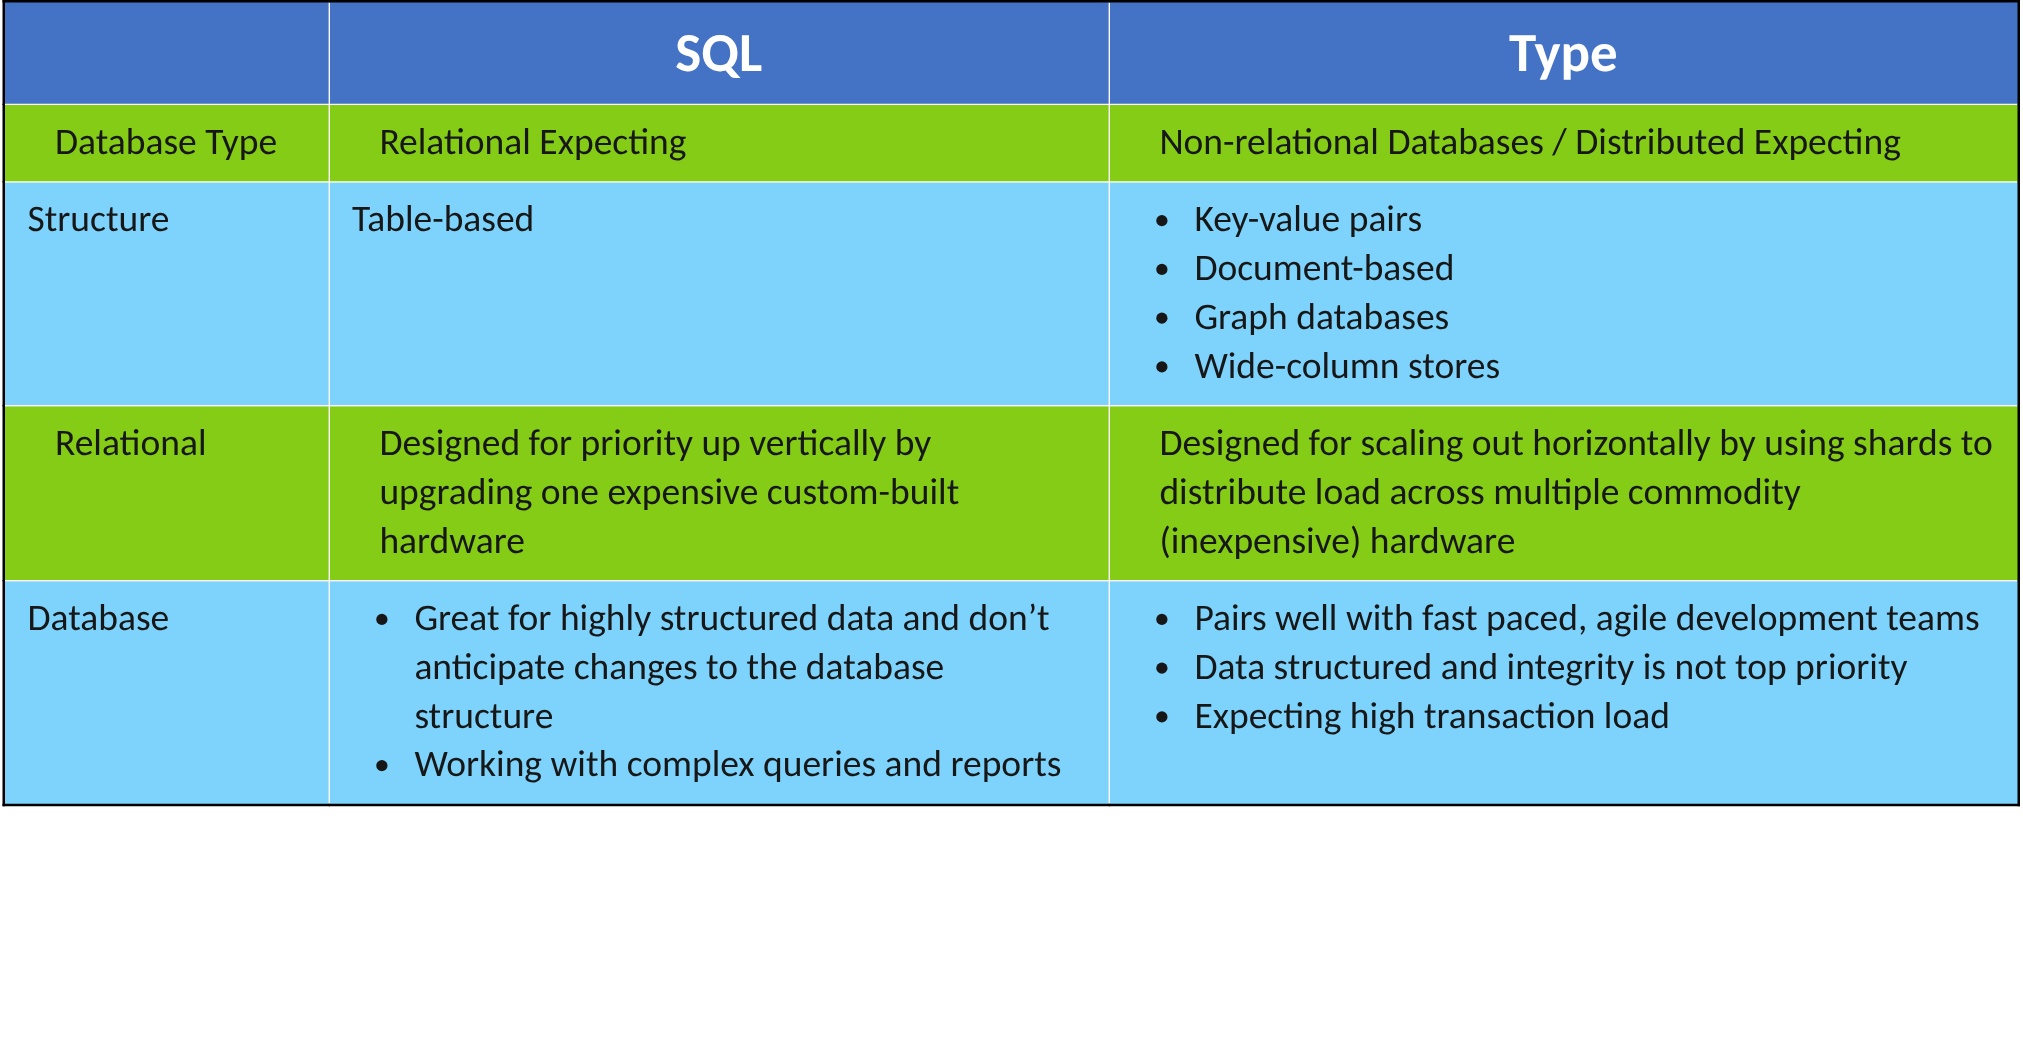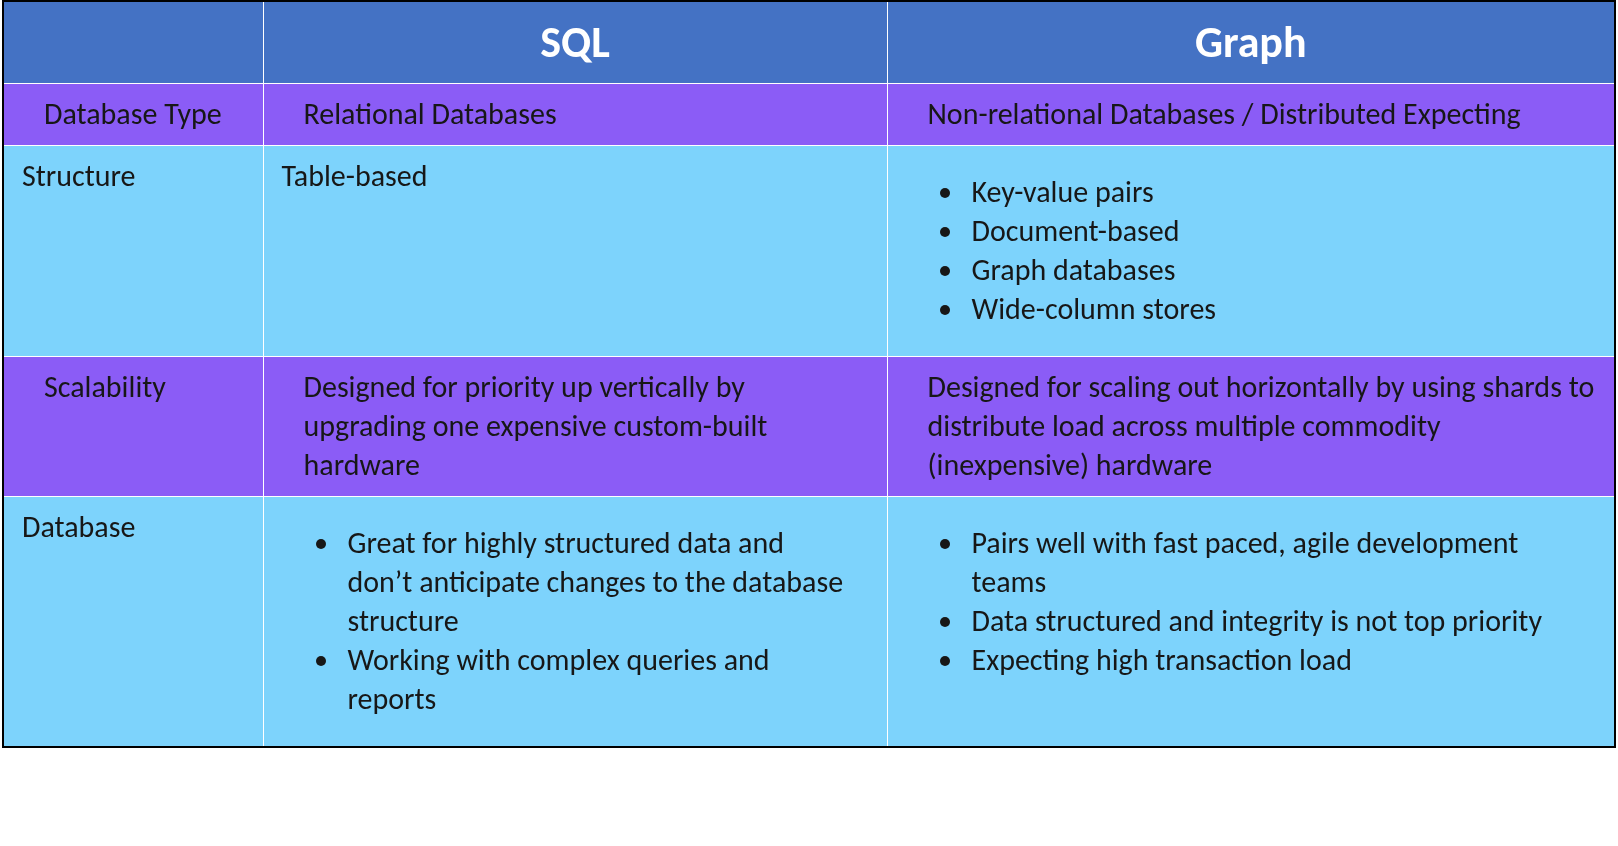--- a/index.html
+++ b/index.html
@@ -35,29 +35,29 @@
     background: #4472c4;
     color: #fff;
     font-weight: 700;
     text-align: center;
     font-size: 44px;
     padding: 12px 8px;
   }
   table.cmp thead th.corner {
     background: #4472c4;
   }
-  table.cmp tbody tr.band-a td { background: #8b5cf6; padding-left: 40px; }
+  table.cmp tbody tr.band-a td { background: #84cc16; padding-left: 40px; }
   table.cmp tbody tr.band-b td { background: #7dd3fc; }
 
   table.cmp tbody td.rowlabel {
     font-weight: 400;
   }
 
   ul.blist {
-    margin: 16px;
+    margin: 0;
     padding: 0 0 0 44px;
     list-style: disc;
   }
   ul.blist li {
     padding-left: 6px;
     margin: 0;
   }
 </style>
 </head>
 <body>
@@ -66,43 +66,43 @@
   <table class="cmp">
     <colgroup>
       <col class="c0">
         <col class="c1">
         <col class="c2">
     </colgroup>
     <thead>
       <tr>
         <th class="corner"></th>
         <th>SQL</th>
-        <th>Graph</th>
+        <th>Type</th>
       </tr>
     </thead>
     <tbody>
       <tr class="band-a">
         <td class="rowlabel">Database Type</td>
-        <td>Relational Databases</td>
+        <td>Relational Expecting</td>
         <td>Non-relational Databases / Distributed Expecting</td>
       </tr>
       <tr class="band-b">
         <td class="rowlabel">Structure</td>
         <td>Table-based</td>
         <td>
           <ul class="blist">
             <li>Key-value pairs</li>
             <li>Document-based</li>
             <li>Graph databases</li>
             <li>Wide-column stores</li>
           </ul>
         </td>
       </tr>
       <tr class="band-a">
-        <td class="rowlabel">Scalability</td>
+        <td class="rowlabel">Relational</td>
         <td>Designed for priority up vertically by upgrading one expensive custom-built hardware</td>
         <td>Designed for scaling out horizontally by using shards to distribute load across multiple commodity (inexpensive) hardware</td>
       </tr>
       <tr class="band-b">
         <td class="rowlabel">Database</td>
         <td>
           <ul class="blist">
             <li>Great for highly structured data and don’t anticipate changes to the database structure</li>
             <li>Working with complex queries and reports</li>
           </ul>

